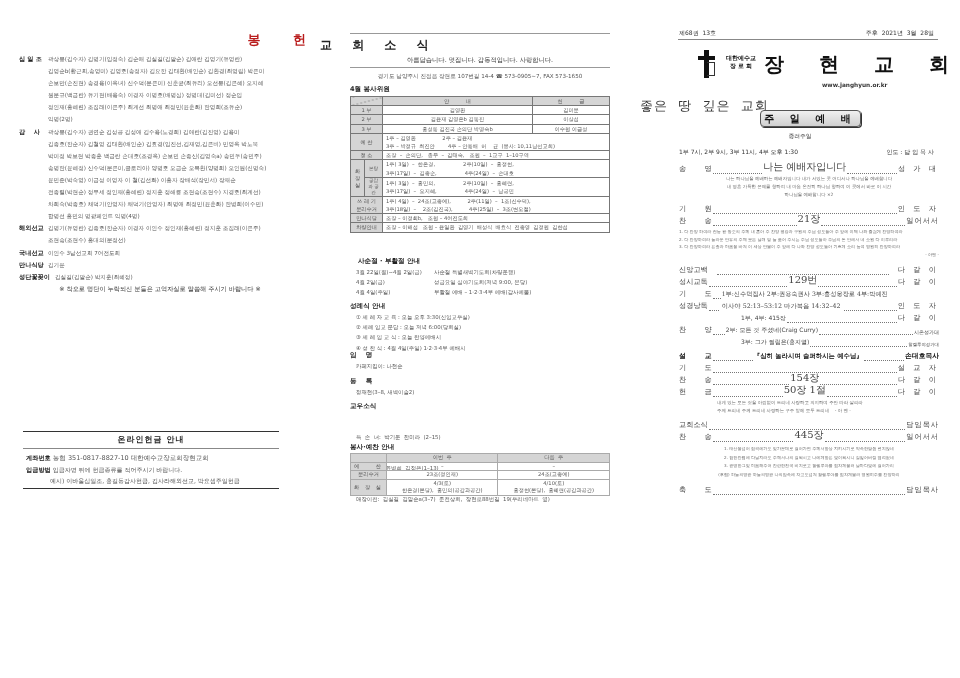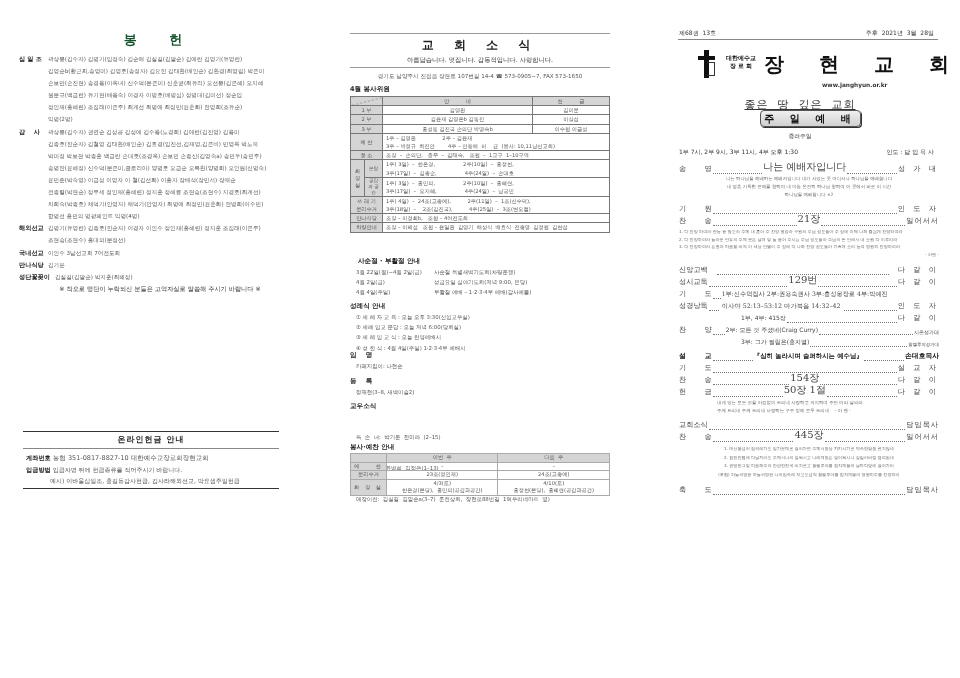--- a/index.html
+++ b/index.html
@@ -4,38 +4,38 @@
 <style>
   * { box-sizing: border-box; margin: 0; padding: 0; }
   html, body { width: 960px; height: 678px; background: #ffffff; overflow: hidden; }
   body { font-family: "DejaVu Sans", "Liberation Sans", sans-serif; color: #222; position: relative; }
   .col { position: absolute; top: 0; height: 678px; }
   .col-left { left: 0; width: 320px; }
   .col-mid { left: 320px; width: 320px; }
   .col-right { left: 640px; width: 320px; }
 
   
-  .offering-title { position: absolute; top: 31px; left: 0; width: 320px; text-align: center; font-size: 13px; font-weight: bold; letter-spacing: 14px; color: #14532d; }
+  .offering-title { position: absolute; top: 31px; left: 0; width: 320px; text-align: right; font-size: 13px; font-weight: bold; letter-spacing: 14px; color: #b91c1c; }
   .off-list { position: absolute; top: 53px; left: 19px; width: 265px; font-size: 5.6px; line-height: 12.1px; color: #555; }
   .off-row { display: flex; }
   .off-label { width: 29px; flex: none; font-weight: bold; font-size: 6.2px; color: #222; white-space: nowrap; }
   .off-names { flex: 1; }
   .off-names div { white-space: nowrap; overflow: hidden; }
   .off-note { position: absolute; top: 285px; left: 0; width: 320px; text-align: center; font-size: 6.2px; color: #333; }
 
   .online-box { position: absolute; top: 431px; left: 23px; width: 256px; border-top: 1.5px solid #333; border-bottom: 1.5px solid #333; }
   .online-title { text-align: center; font-size: 8px; font-weight: bold; padding: 2px 0 3px; border-bottom: 1px solid #888; letter-spacing: 1px; }
   .online-line { font-size: 6px; line-height: 11px; color: #555; padding-left: 3px; white-space: nowrap; }
   .online-line b { color: #222; font-size: 6.2px; }
   .online-line.a { margin-top: 3px; font-size: 6.5px; }
   .online-line.ex { padding-left: 27px; margin-bottom: 2px; }
 
   
   .mid-rule1 { position: absolute; top: 33px; left: 30px; width: 260px; border-top: 1px solid #999; }
-  .news-title { position: absolute; top: 37px; left: 0; width: 320px; text-align: center; font-size: 12px; font-weight: bold; letter-spacing: 8px; }
+  .news-title { position: absolute; top: 37px; left: 0; width: 320px; text-align: left; font-size: 12px; font-weight: bold; letter-spacing: 8px; }
   .news-sub { position: absolute; top: 56px; left: 0; width: 320px; text-align: center; font-size: 6.3px; color: #333; }
   .mid-rule2 { position: absolute; top: 67px; left: 30px; width: 260px; border-top: 1px solid #999; }
   .news-addr { position: absolute; top: 73px; left: 0; width: 320px; text-align: center; font-size: 5.6px; color: #555; }
   .sec-h { position: absolute; font-size: 6.6px; font-weight: bold; color: #222; }
   .sec-body { position: absolute; font-size: 5.4px; line-height: 10.2px; color: #555; white-space: nowrap; }
 
   table.svc { position: absolute; top: 96px; left: 30px; width: 260px; border-collapse: collapse; font-size: 5.2px; color: #555; }
   table.svc td, table.svc th { border: 1px solid #777; padding: 0 3px; line-height: 8.2px; }
   table.svc th { background: #d5d5d5; font-weight: normal; text-align: center; }
   table.svc td.lbl { background: #d5d5d5; text-align: center; width: 32px; white-space: nowrap; }
@@ -53,21 +53,21 @@
   .vol { position: absolute; top: 29px; left: 39px; font-size: 6px; color: #333; }
   .date { position: absolute; top: 29px; right: 26px; font-size: 6px; color: #333; }
   .r-rule { position: absolute; top: 39px; left: 38px; width: 260px; border-top: 1px solid #888; }
   .logo { position: absolute; top: 50px; left: 58px; width: 210px; height: 30px; }
   .cross-v { position: absolute; left: 6px; top: 0; width: 5px; height: 28px; background: #111; }
   .cross-h { position: absolute; left: 0; top: 6px; width: 17px; height: 4px; background: #111; }
   .cross-bible { position: absolute; left: 9px; top: 12px; width: 8px; height: 14px; border: 1px solid #333; border-left: none; }
   .logo-small { position: absolute; left: 28px; top: 4px; font-size: 6px; line-height: 8px; font-weight: bold; color: #111; width: 30px; text-align: center; }
   .logo-big { position: absolute; left: 66px; top: 1px; font-size: 20px; font-weight: bold; letter-spacing: 14px; color: #111; white-space: nowrap; font-family: "DejaVu Serif", serif; }
   .url { position: absolute; top: 82px; left: 182px; font-size: 5.8px; font-weight: bold; color: #333; }
-  .motto { position: absolute; top: 97px; left: 0; width: 320px; text-align: center; font-size: 11px; color: #333; letter-spacing: 1px; text-decoration: underline; }
+  .motto { position: absolute; top: 97px; left: 0; width: 320px; font-size: 13px; color: #333; letter-spacing: 1px; }
   .worship-box { position: absolute; top: 110px; left: 120px; width: 101px; height: 17px; border: 1px solid #555; border-radius: 4px; background: linear-gradient(#f0f0f0,#d0d0d0); box-shadow: 1px 1px 0 #333; text-align: center; font-size: 10px; font-weight: bold; line-height: 16px; letter-spacing: 6px; color: #111; }
   .worship-sub { position: absolute; top: 132px; left: 0; width: 320px; text-align: center; font-size: 5.8px; color: #333; }
   .times { position: absolute; top: 148px; left: 39px; font-size: 6px; color: #333; }
   .leader { position: absolute; top: 148px; right: 26px; font-size: 6px; color: #333; }
 
   .order { position: absolute; left: 39px; width: 260px; }
   .o-row { position: absolute; left: 0; width: 260px; height: 12px; display: flex; align-items: flex-end; font-size: 7.2px; color: #444; font-family: "DejaVu Serif", serif; white-space: nowrap; }
   .o-l { flex: none; }
   .o-dots { flex: 1; border-bottom: 1px dotted #777; height: 6px; margin: 0 1px; }
   .o-m { flex: none; font-size: 10px; }

